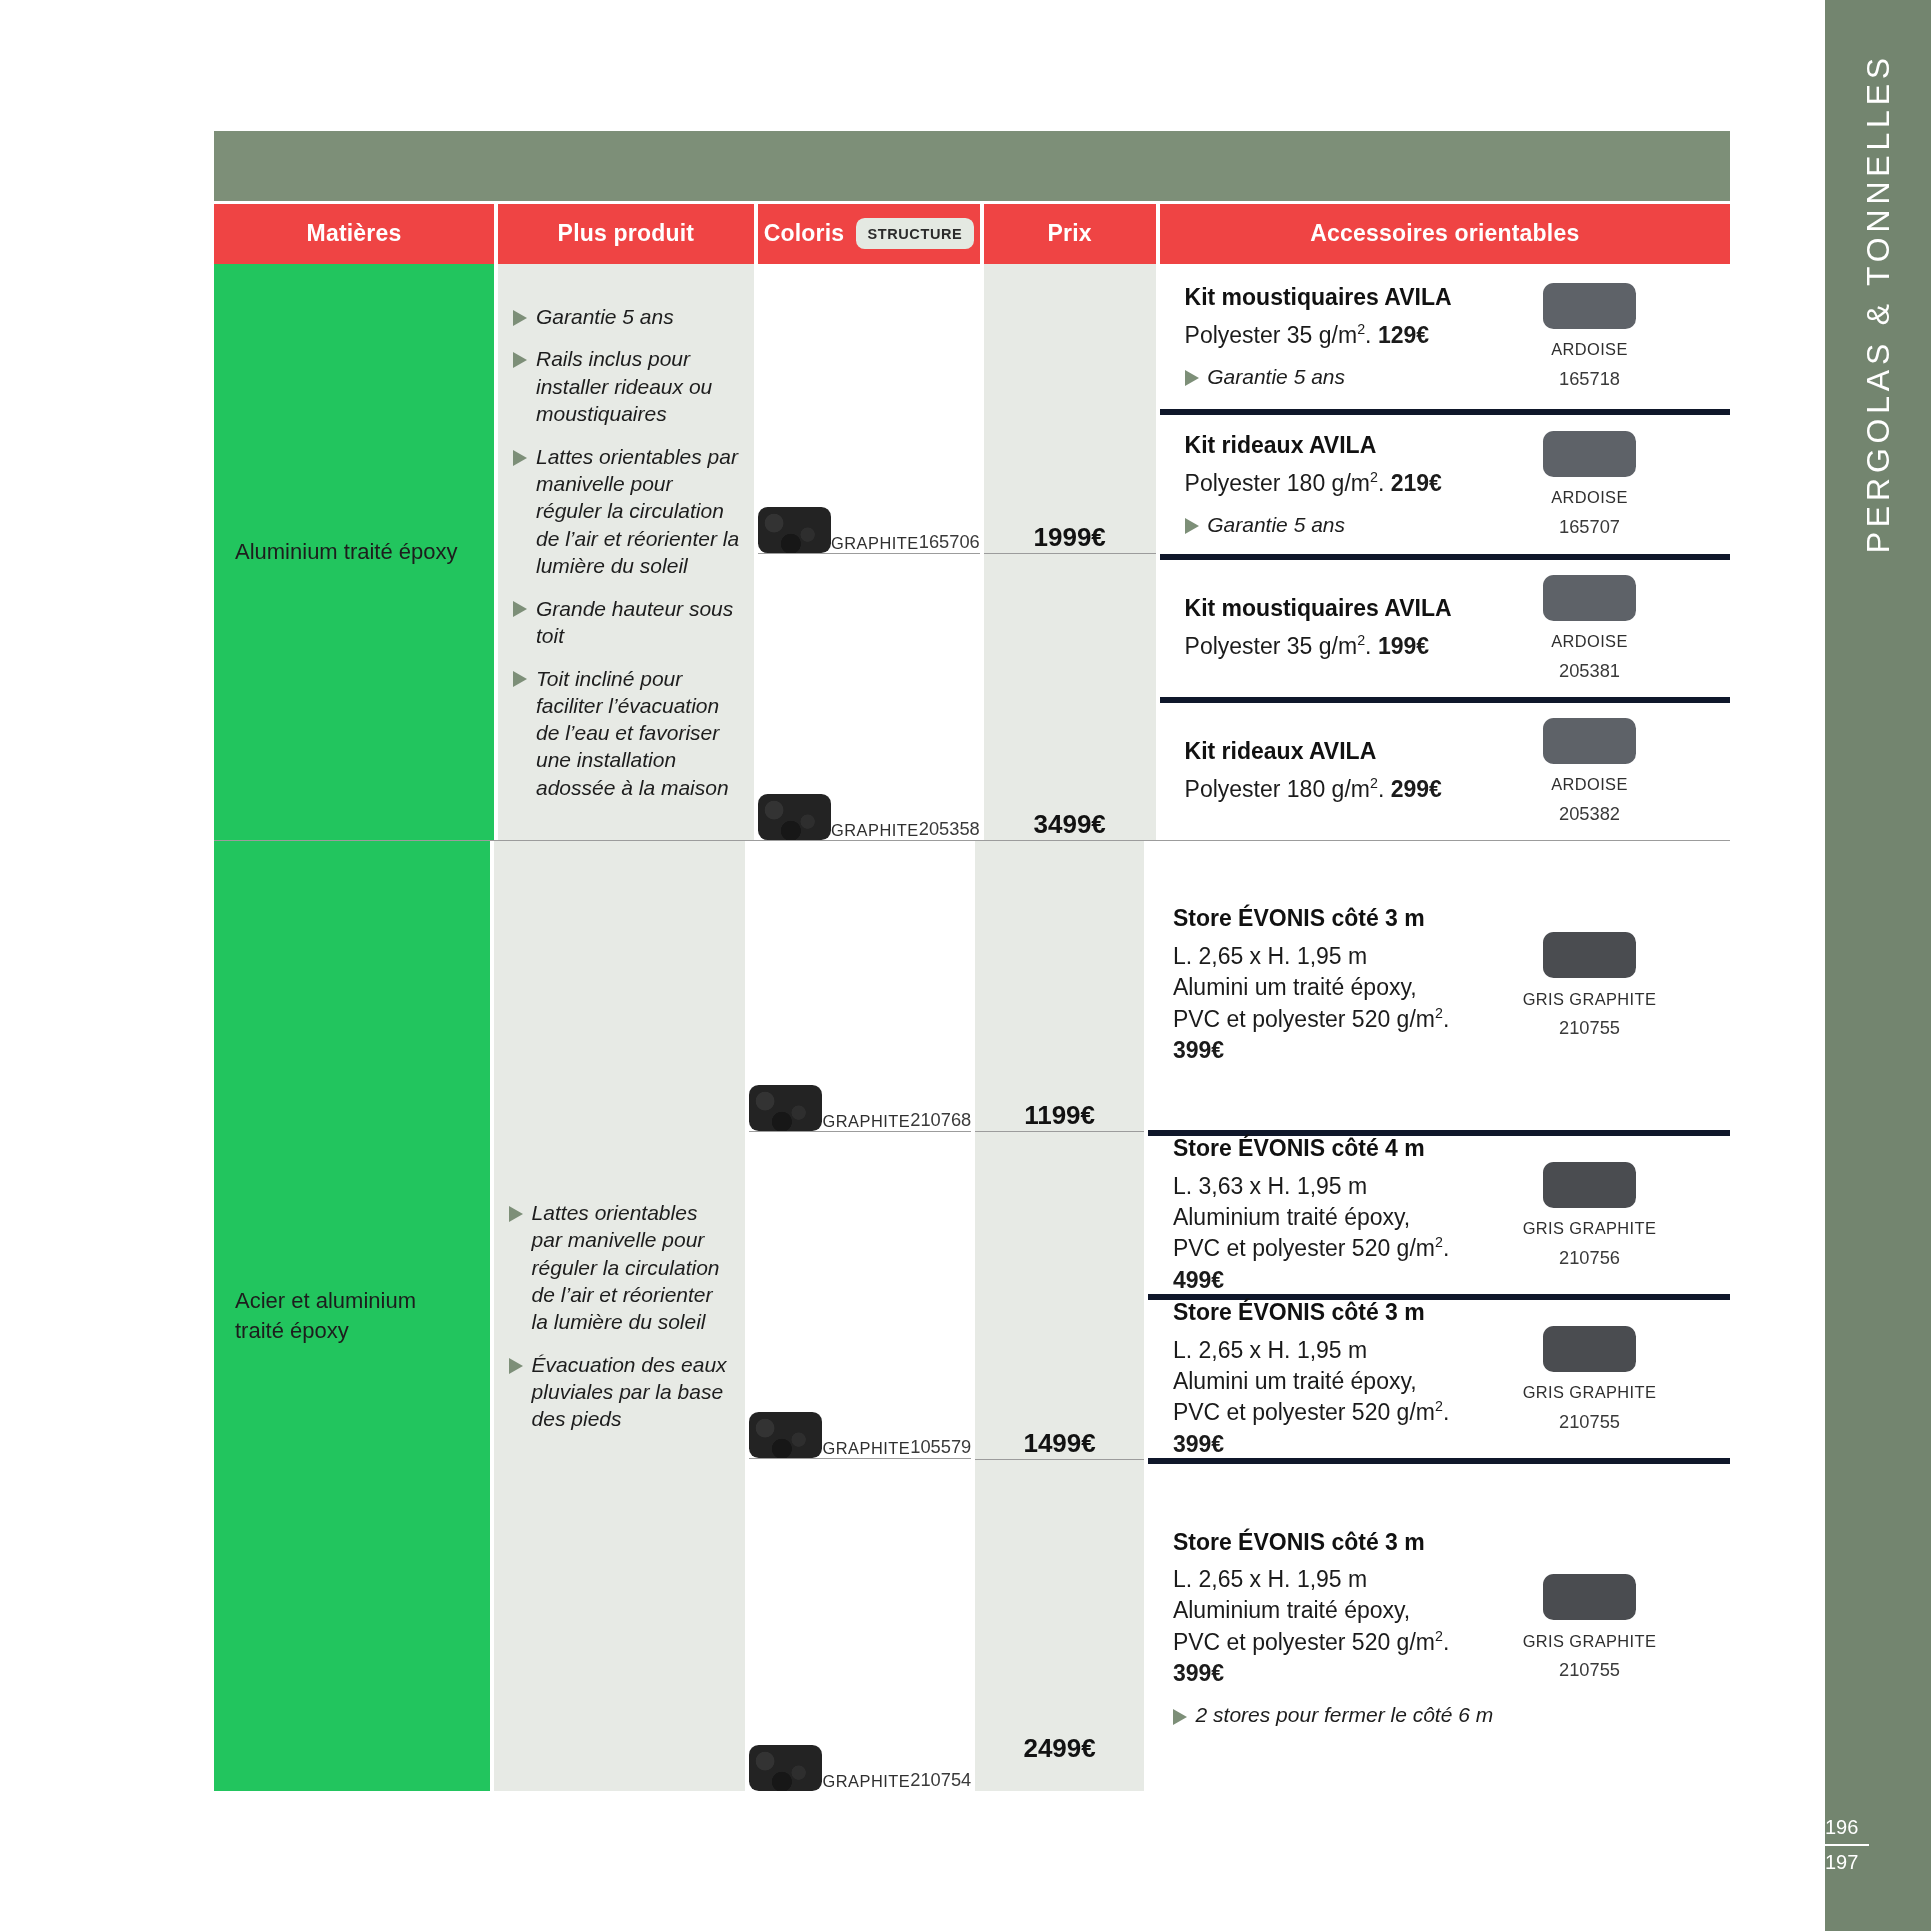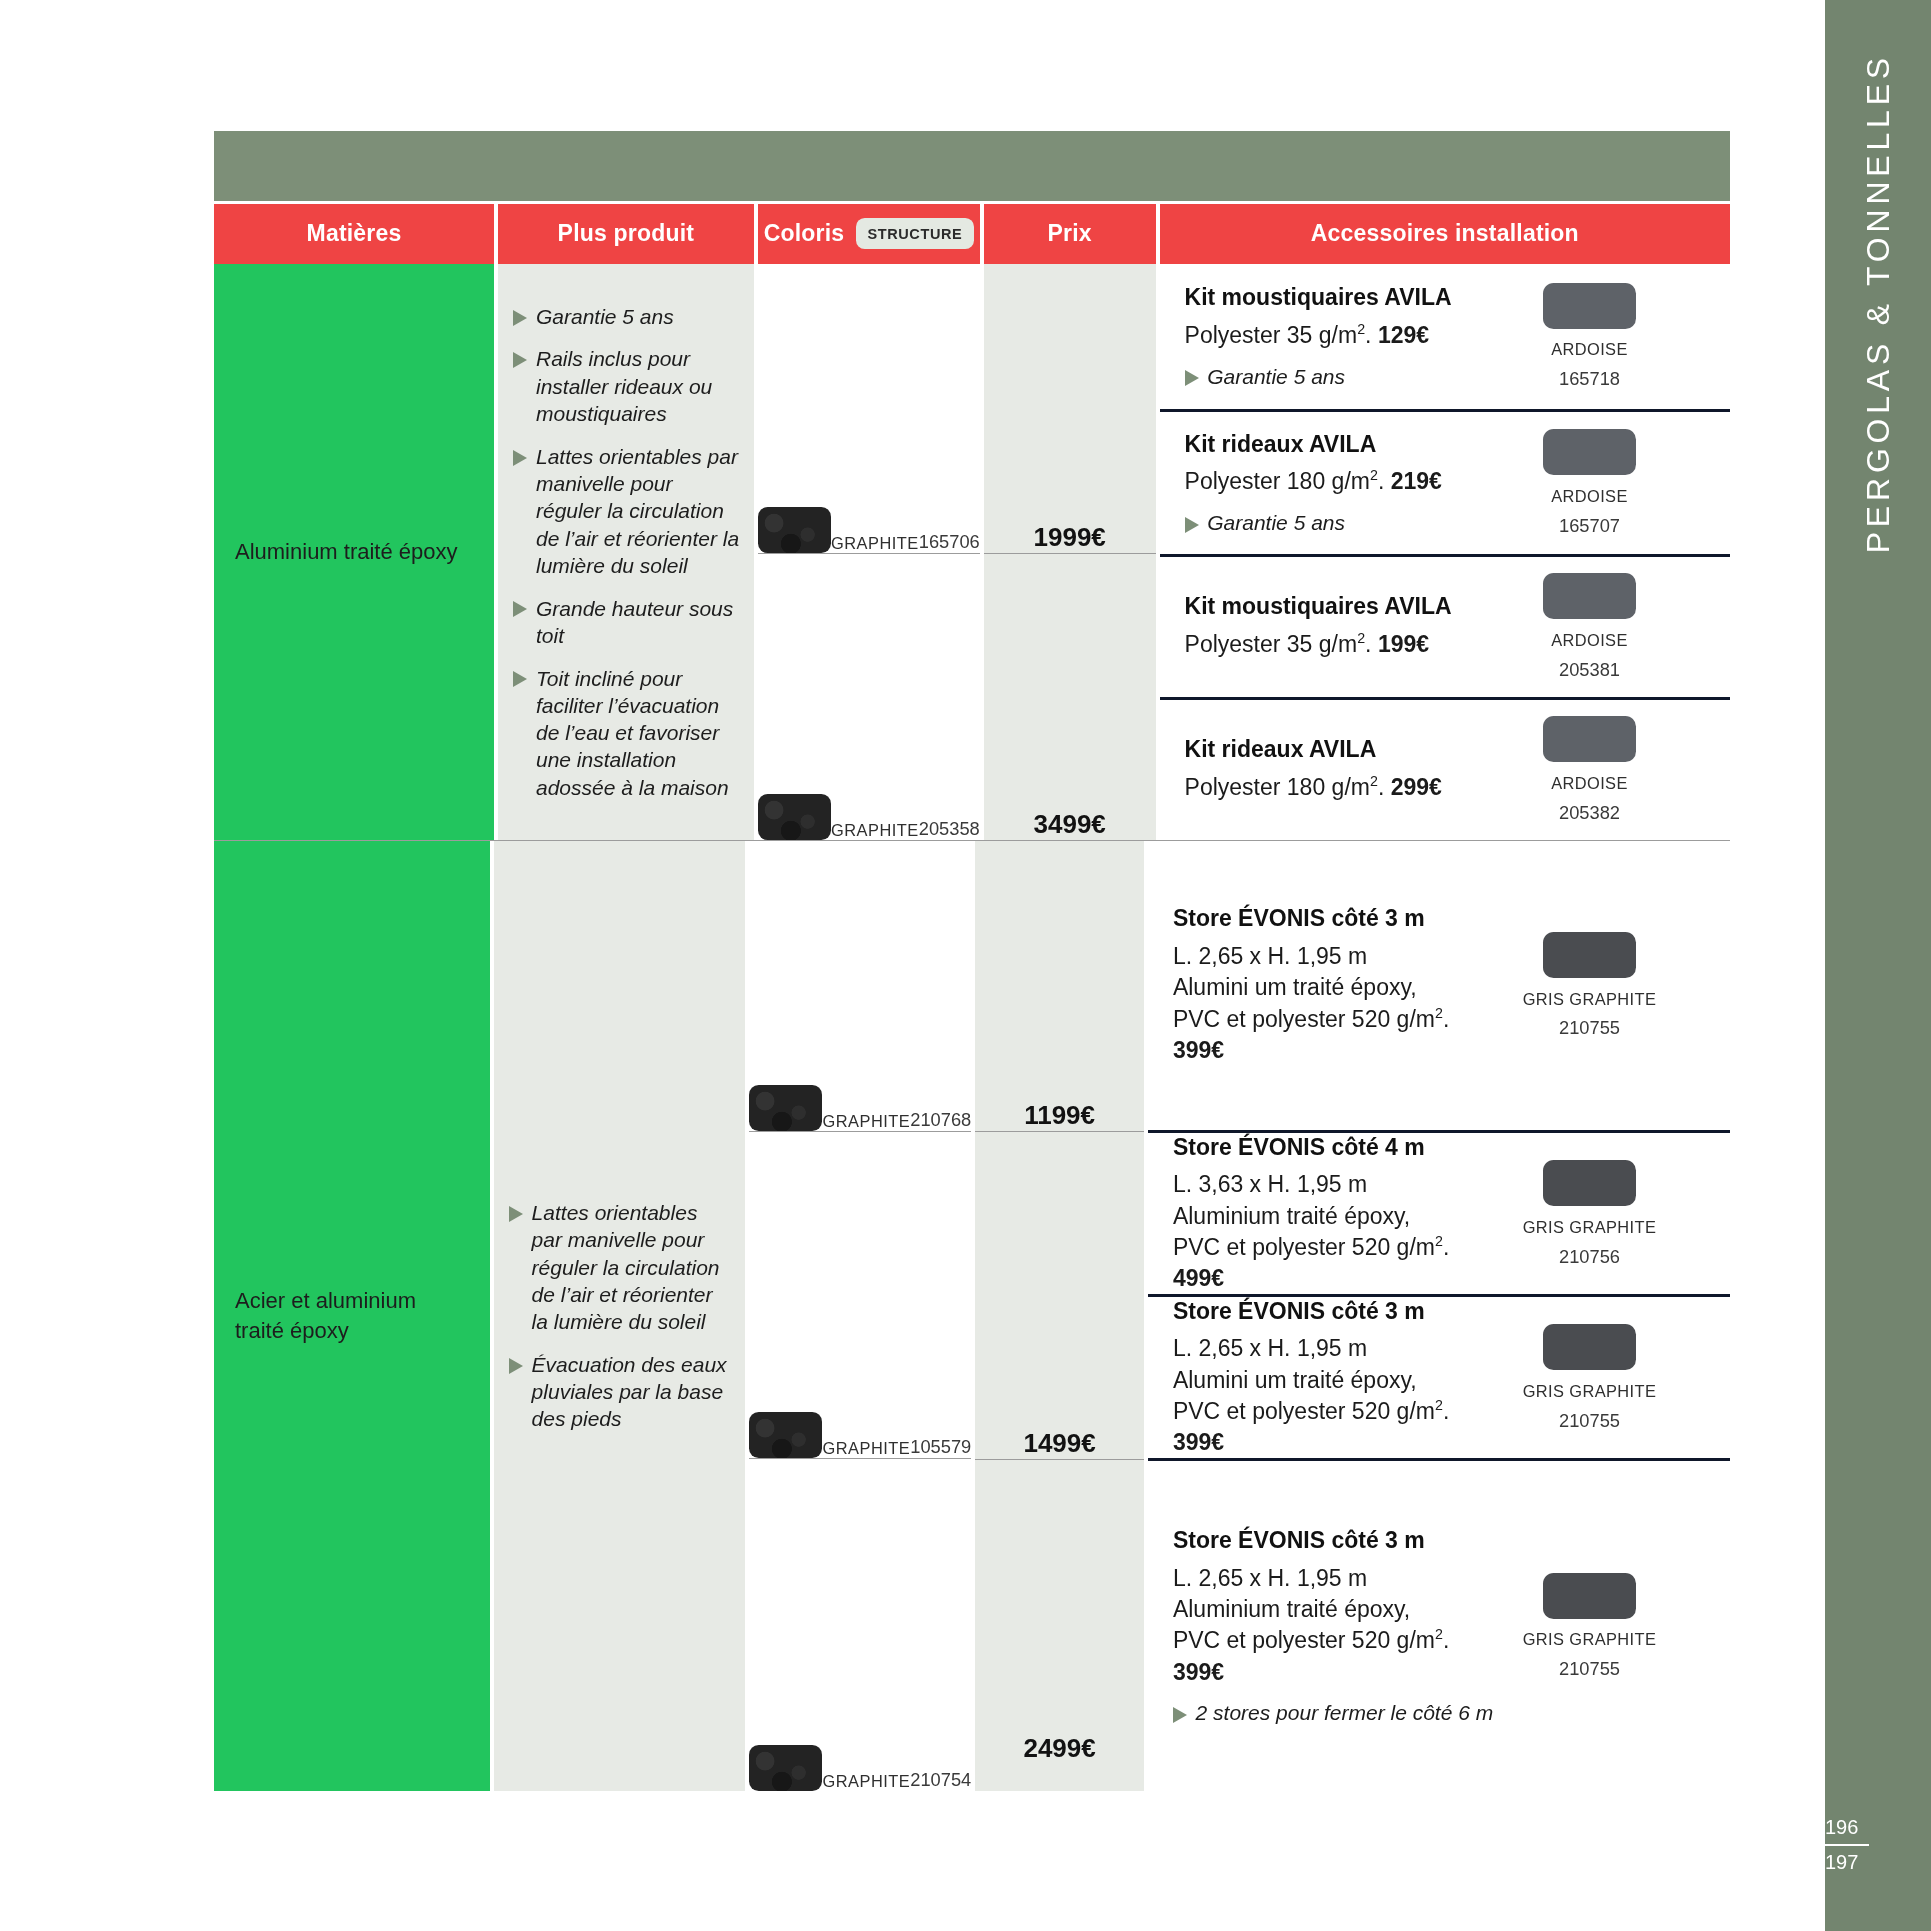--- a/index.html
+++ b/index.html
@@ -216,21 +216,21 @@
   }
 
   
   .acc-cell {
     display: flex;
     align-items: center;
     justify-content: space-between;
     padding: 21px 68px 21px 25px;
     gap: 21px;
   }
-  .acc-cell + .acc-cell { border-top: 3px solid #0f172a; }
+  .acc-cell + .acc-cell { border-top: 6px solid #0f172a; }
 
   .acc-body { flex: 1 1 auto; }
   .acc-title {
     font-size: 23px;
     font-weight: 700;
     color: #111111;
     margin-bottom: 8.7px;
   }
   .acc-line {
     font-size: 23px;
@@ -294,21 +294,21 @@
         <span>Plus produit</span>
       </div>
       <div class="th th-coloris">
         <span>Coloris</span>
         <span class="structure-badge">STRUCTURE</span>
       </div>
       <div class="th th-prix">
         <span>Prix</span>
       </div>
       <div class="th th-access">
-        <span>Accessoires installation</span>
+        <span>Accessoires orientables</span>
       </div>
     </div>
 
     <div class="body-grid" id="body-grid">
         <div class="section" style="height: 576px;">
           <div class="col-matieres">
             <div class="matiere-text">Aluminium traité époxy</div>
           </div>
           <div class="col-plus">
             <div class="plus-list">

